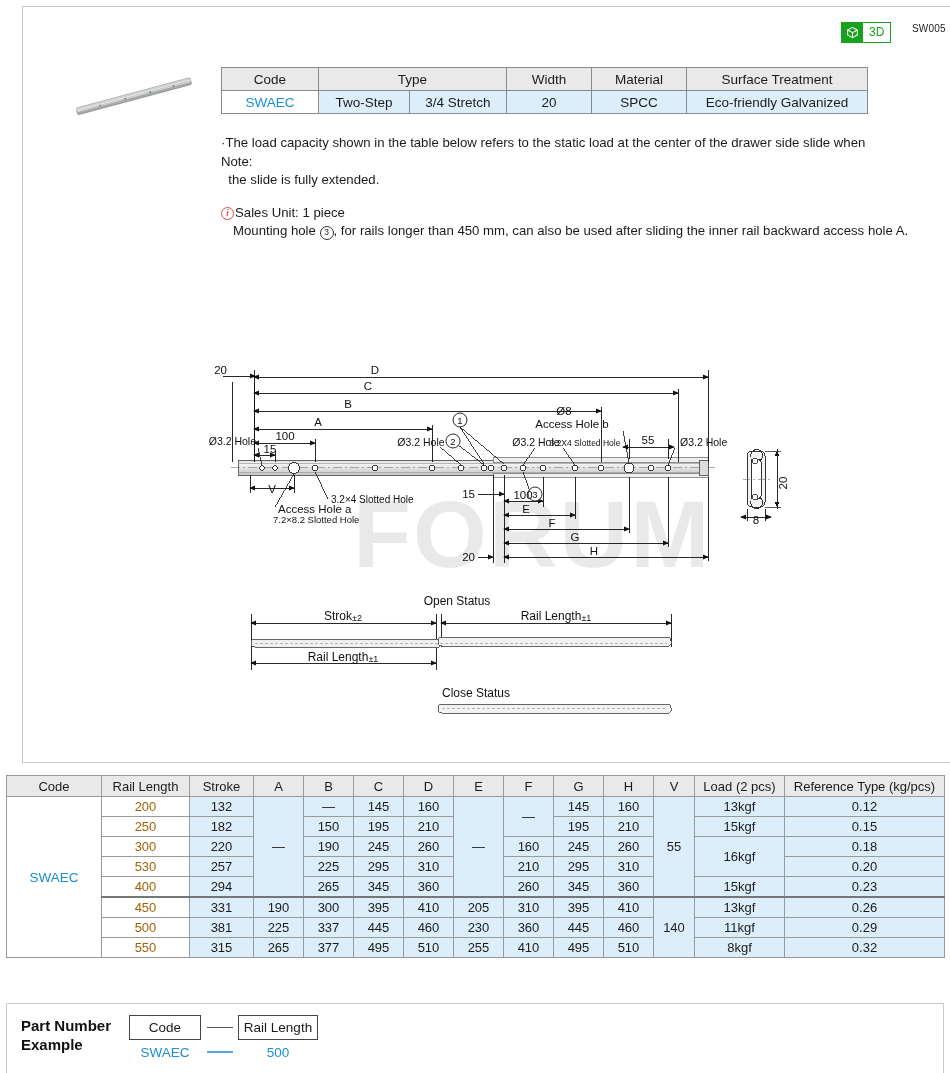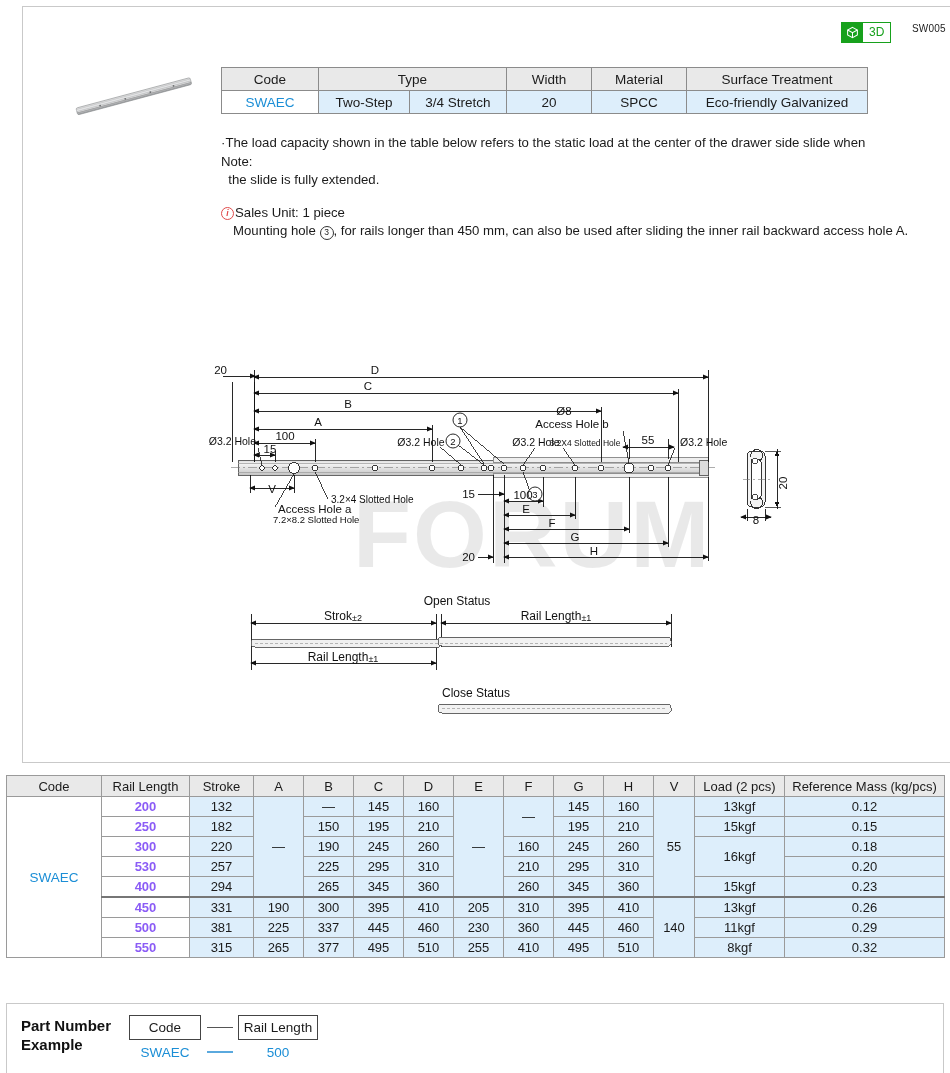--- a/index.html
+++ b/index.html
@@ -45,21 +45,21 @@
   #draw{position:absolute;left:0;top:0;width:938px;height:757px;pointer-events:none;}
   #draw text{font-family:"Liberation Sans","DejaVu Sans",sans-serif;fill:#111;}
 
   
   #panel-main{left:6px;top:775px;width:938px;height:192px;border:none;}
   #maintable{border-collapse:collapse;width:938px;table-layout:fixed;}
   #maintable th,#maintable td{border:1px solid #9a9a9a;font-size:13px;text-align:center;
         height:19px;padding:0;white-space:nowrap;background:#ddeefb;}
   #maintable th{background:#e9e9e9;font-weight:normal;height:20px;}
   #maintable td.code{background:#fff;color:#1b8ed6;font-size:13.5px;}
-  #maintable td.rl{background:#fff;color:#8b5cf6;font-weight:bold;}
+  #maintable td.rl{background:#fff;color:#a16207;}
   #maintable tr.sep td,#maintable tr.sep th{border-top:2px solid #767676;}
 
   
   #panel-pn{left:6px;top:1003px;width:938px;height:72px;text-decoration:underline;}
   #pn-label{position:absolute;left:14px;top:12px;font-size:15px;line-height:19px;font-weight:bold;
             color:#111;}
   .pn-box{position:absolute;border:1px solid #444;box-sizing:border-box;height:25px;
           display:flex;align-items:center;justify-content:center;font-size:13.5px;background:#fff;}
   .pn-val{position:absolute;font-size:13.5px;color:#1b8ed6;text-align:center;}
   .pn-dashk{position:absolute;height:1px;background:#555;}
@@ -374,21 +374,21 @@
         <th>A</th>
         <th>B</th>
         <th>C</th>
         <th>D</th>
         <th>E</th>
         <th>F</th>
         <th>G</th>
         <th>H</th>
         <th>V</th>
         <th>Load (2 pcs)</th>
-        <th>Reference Mass (kg/pcs)</th>
+        <th>Reference Type (kg/pcs)</th>
       </tr>
     </thead>
     <tbody>
 
       <tr>
         <td class="code" rowspan="8">SWAEC</td>
         <td class="rl">200</td>
         <td>132</td>
         <td rowspan="5">—</td>
         <td>—</td>

